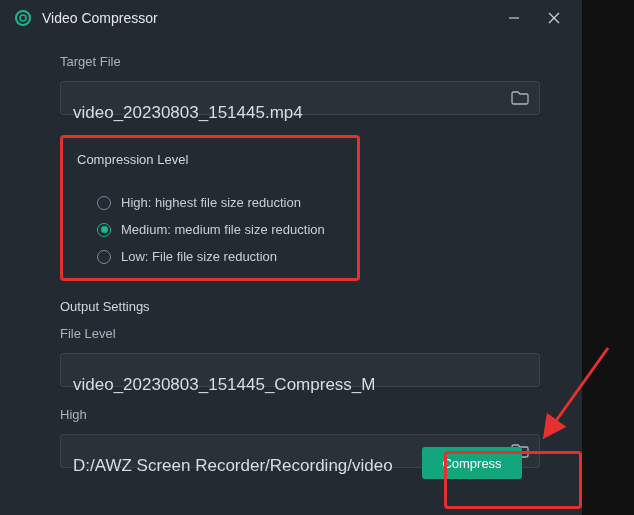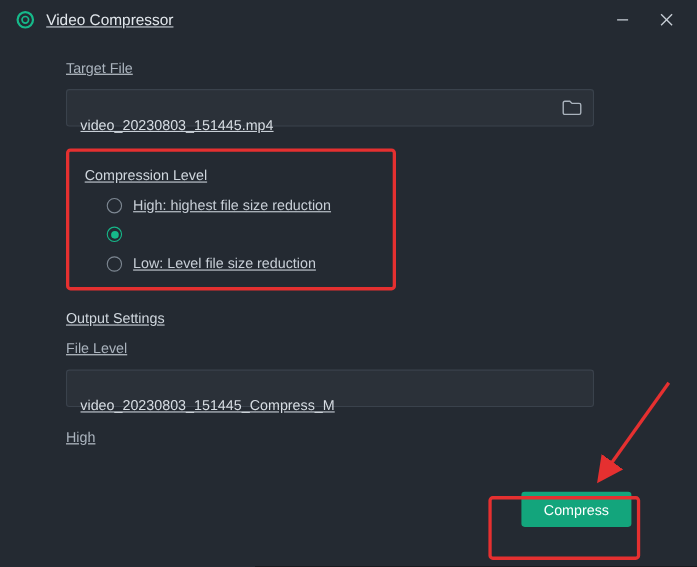--- a/index.html
+++ b/index.html
@@ -1,28 +1,28 @@
 <!DOCTYPE html>
 <html><head>
   <meta charset="utf-8">
   <style>
     * { margin:0; padding:0; box-sizing:border-box; font-family:"Segoe UI",Arial,sans-serif; }
     html,body { width:634px; height:515px; background:#111; overflow:hidden; }
-    .window { width:634px; height:515px; background:#242a32; color:#c8cfd7; position:relative;text-decoration:underline; }
+    .window { width:582px; height:515px; background:#242a32; color:#c8cfd7; position:relative; }
     .titlebar { height:36px; display:flex; align-items:center; padding:0 8px 0 14px; }
     .logo { width:18px; height:18px; display:flex; align-items:center; justify-content:center; margin-right:10px; }
     .title { font-size:14px; color:#e3e8ed; }
     .win-ctrls { margin-left:auto; display:flex; gap:0; }
     .win-btn { width:40px; height:36px; display:flex; align-items:center; justify-content:center; cursor:pointer; }
     .win-btn svg { stroke:#c8cfd7; }
     .body { padding:18px 60px 16px 60px; }
     .label { font-size:13px; color:#aab3bd; margin-bottom:12px; }
     .section-label { font-size:13px; color:#d0d7de; margin-bottom:12px; }
     .input-row { display:flex; align-items:center; height:34px; background:#2b3139; border:1px solid #3a424c; border-radius:3px; padding:0 8px 0 12px; margin-bottom:20px; width:480px; }
-    .input-text { flex:1; font-size:13px; color:#d7dde3; background:transparent; border:none; outline:none;margin-top:30px; }
+    .input-text { flex:1; font-size:17px; color:#d7dde3; background:transparent; border:none; outline:none;margin-top:30px; }
     .folder-btn { width:22px; height:22px; display:flex; align-items:center; justify-content:center; cursor:pointer; }
     .highlight-box { border:3px solid #e53030; border-radius:4px; padding:14px 14px 14px 14px; margin-bottom:18px; width:300px; }
     .radio-group { padding-left:20px; }
     .radio-item { display:flex; align-items:center; margin-bottom:12px; cursor:pointer;text-align:right; }
     .radio-item:last-child { margin-bottom:0; }
     .radio-circle { width:14px; height:14px; border:1.5px solid #7e8893; border-radius:50%; margin-right:10px; display:flex; align-items:center; justify-content:center; }
     .radio-circle.selected { border-color:#16b98a; }
     .radio-dot { width:7px; height:7px; background:#16b98a; border-radius:50%; }
     .radio-label { font-size:13px; color:#c8cfd7; }
     .btn-highlight { position:absolute; left:444px; top:451px; width:138px; height:58px; border:3px solid #e53030; border-radius:4px; pointer-events:none; }
@@ -63,46 +63,55 @@
     <div class="input-row">
       <input class="input-text" readonly="" value="video_20230803_151445.mp4" style="">
       <div class="folder-btn">
         <svg width="18" height="14" viewBox="0 0 18 14" fill="none" stroke="#aab3bd" stroke-width="1.3">
           <path d="M1 2.5 A1.5 1.5 0 0 1 2.5 1 H7 L9 3 H15.5 A1.5 1.5 0 0 1 17 4.5 V11.5 A1.5 1.5 0 0 1 15.5 13 H2.5 A1.5 1.5 0 0 1 1 11.5 Z"></path>
         </svg>
       </div>
     </div>
 
     <div class="highlight-box">
-      <div class="section-label" style="margin-bottom:12px;">Compression Level</div>
+      <div class="section-label" style="margin-bottom:28px;">Compression Level</div>
       <div class="radio-group">
         <div class="radio-item">
           <div class="radio-circle"></div>
           <div class="radio-label">High: highest file size reduction</div>
         </div>
         <div class="radio-item">
           <div class="radio-circle selected">
               <div class="radio-dot"></div>
             </div>
+          <div class="radio-label">Medium: medium file size reduction</div>
         </div>
         <div class="radio-item">
           <div class="radio-circle"></div>
-          <div class="radio-label">Low: Level file size reduction</div>
+          <div class="radio-label">Low: File file size reduction</div>
         </div>
       </div>
     </div>
 
     <div class="section-label">Output Settings</div>
 
     <div class="label">File Level</div>
     <div class="input-row">
       <input class="input-text" value="video_20230803_151445_Compress_M" style="">
     </div>
 
     <div class="label">High</div>
+    <div class="input-row" style="margin-bottom:0;">
+      <input class="input-text" value="D:/AWZ Screen Recorder/Recording/video" style="">
+      <div class="folder-btn">
+        <svg width="18" height="14" viewBox="0 0 18 14" fill="none" stroke="#aab3bd" stroke-width="1.3">
+          <path d="M1 2.5 A1.5 1.5 0 0 1 2.5 1 H7 L9 3 H15.5 A1.5 1.5 0 0 1 17 4.5 V11.5 A1.5 1.5 0 0 1 15.5 13 H2.5 A1.5 1.5 0 0 1 1 11.5 Z"></path>
+        </svg>
+      </div>
+    </div>
 
   </div>
 
   <button class="compress-btn">Compress</button>
 
   <div class="btn-highlight"></div>
 
   <svg class="arrow" viewBox="0 0 80 110">
     <defs>
       <marker id="arrhead" markerWidth="8" markerHeight="8" refX="5" refY="4" orient="auto">

